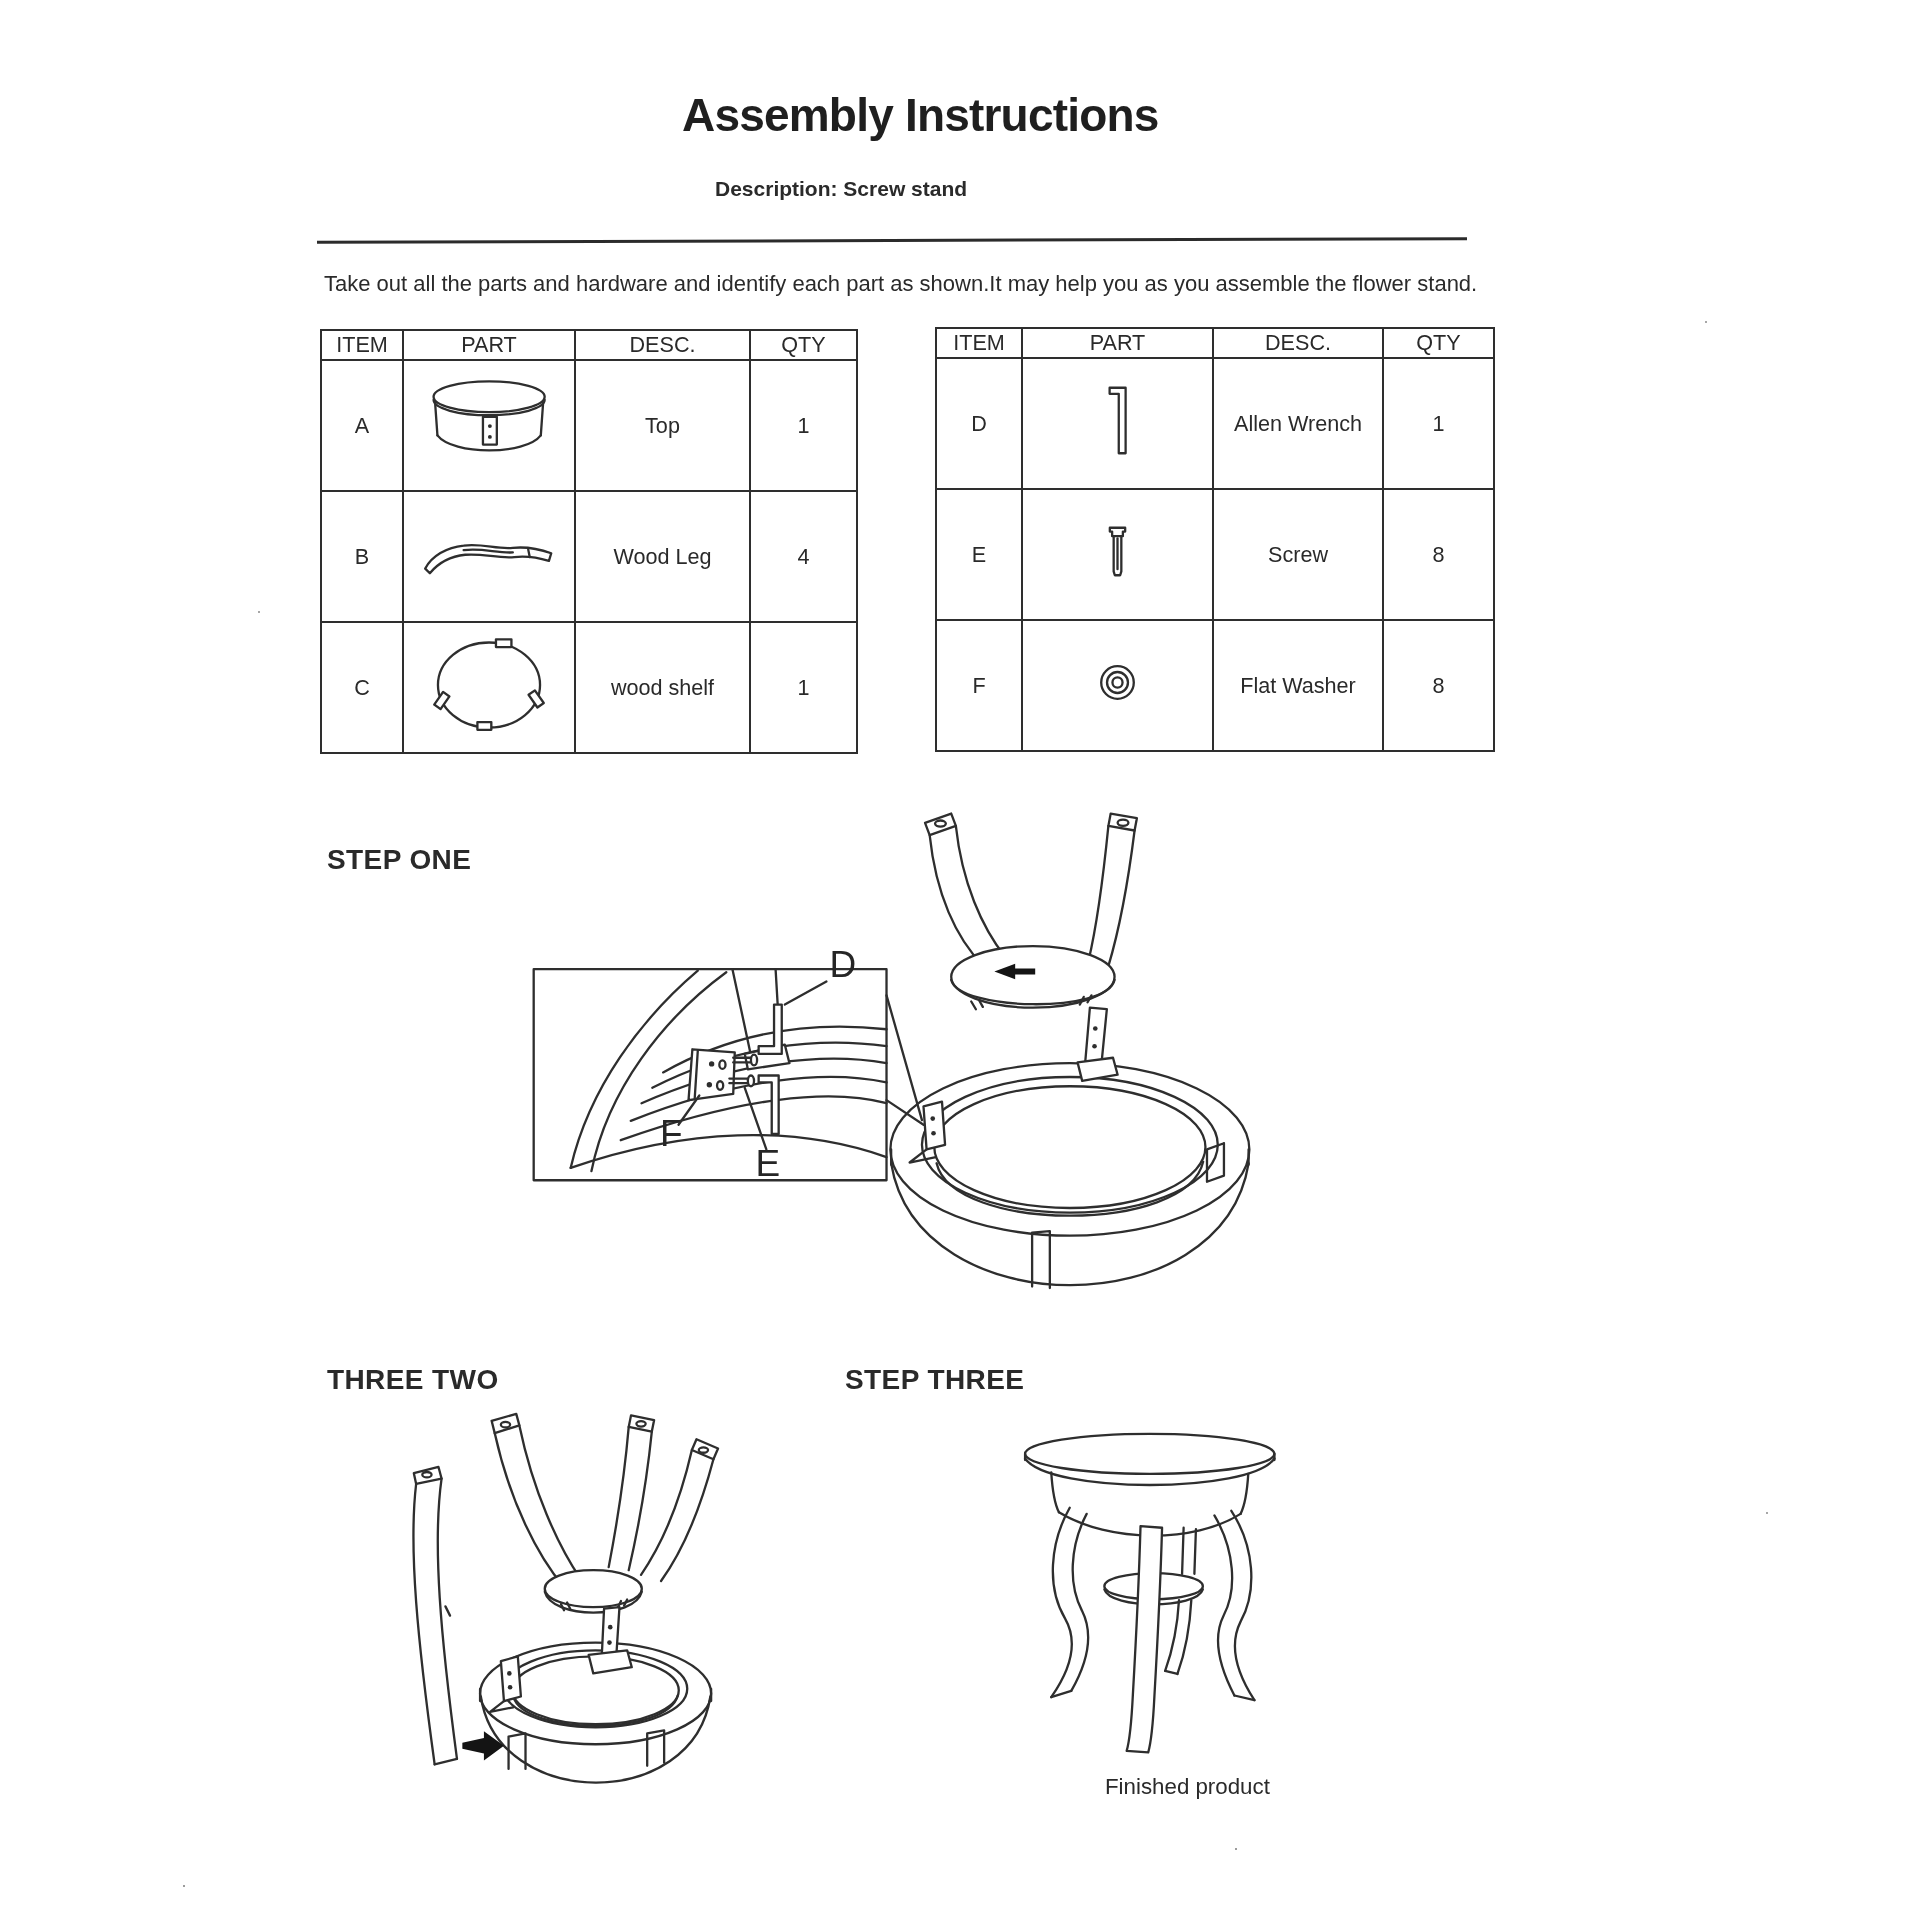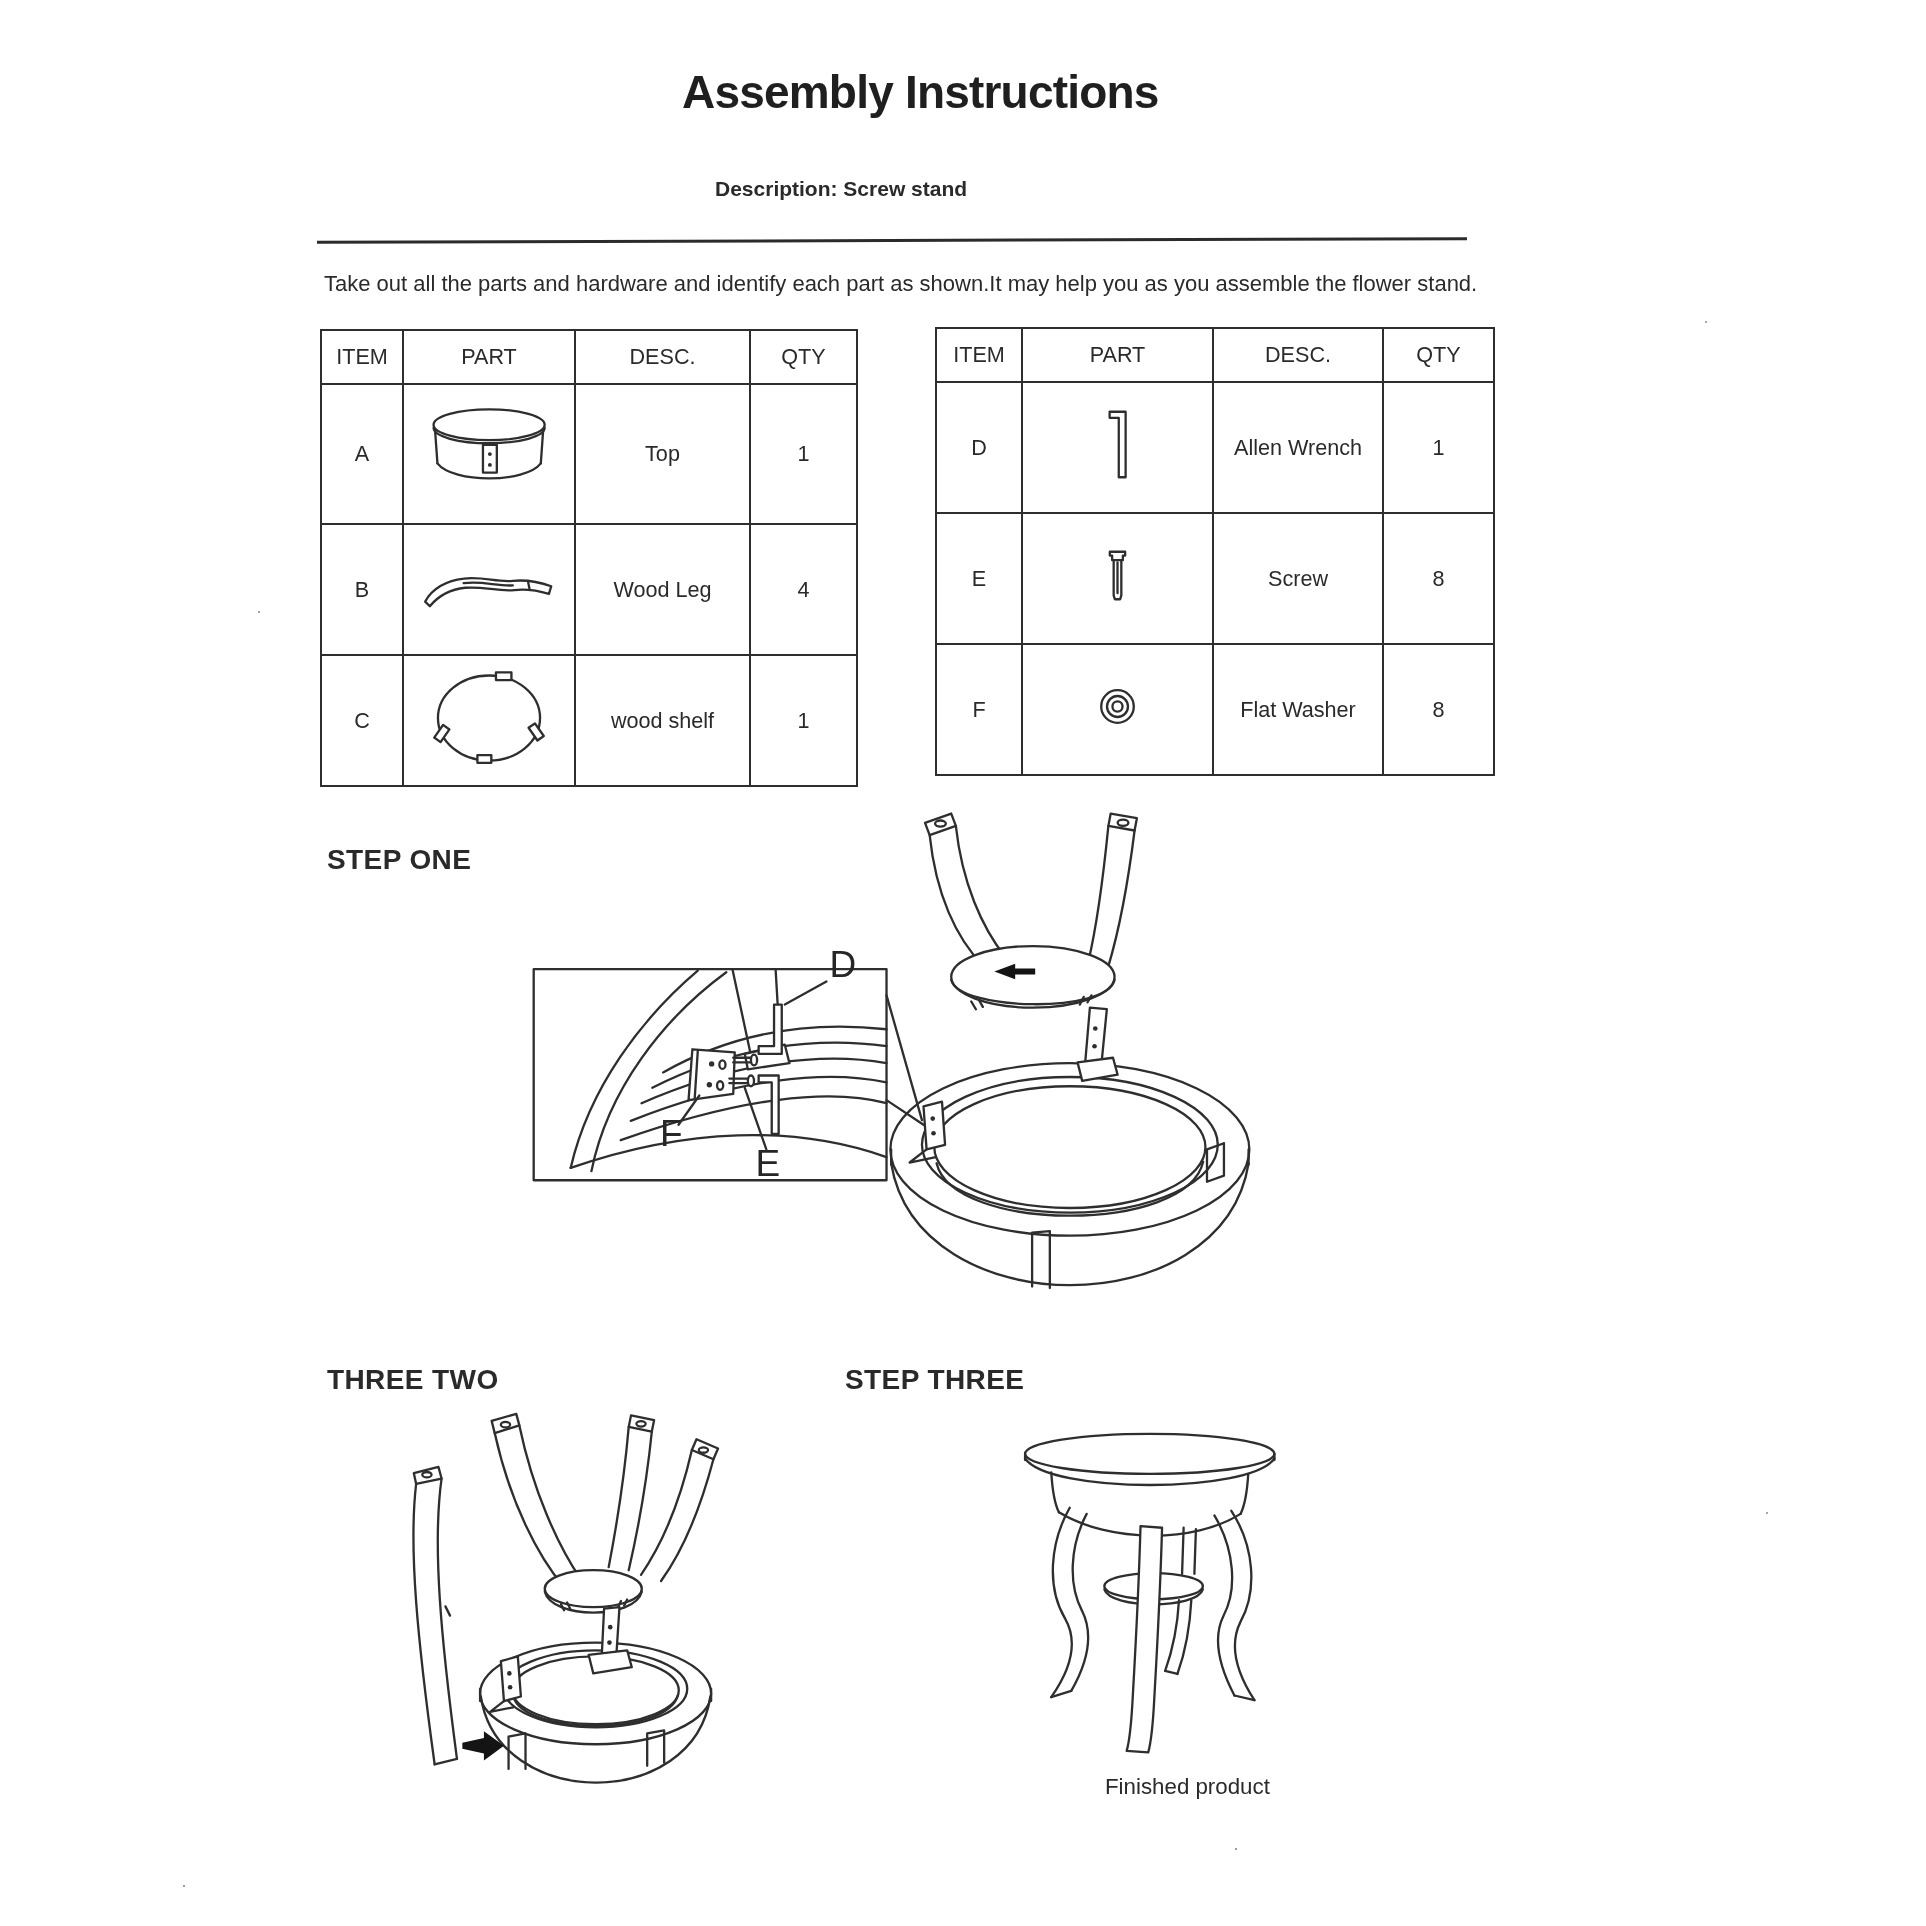--- a/index.html
+++ b/index.html
@@ -1,25 +1,25 @@
 <!DOCTYPE html>
 <html style="font-size:12.3px"><head>
 <meta charset="utf-8">
 <style>
   html,body{margin:0;padding:0;background:#ffffff;}
   body{width:1926px;height:1926px;position:relative;font-family:"Liberation Sans",sans-serif;color:#2a2a2a;}
   .abs{position:absolute;}
-  .title{font-size:46px;font-weight:700;letter-spacing:-0.8px;color:#1f1f1f;white-space:nowrap;}
+  .title{font-size:46px;font-weight:700;letter-spacing:-0.8px;color:#1f1f1f;white-space:nowrap;margin-top:23px;}
   .descline{font-size:21px;font-weight:700;white-space:nowrap;}
   .rule{height:3.1px;background:#2b2b2b;transform:rotate(-0.18deg);}
   .intro{font-size:22px;white-space:nowrap;}
   .steplabel{font-size:28px;font-weight:700;letter-spacing:0.4px;white-space:nowrap;margin-top:12px;}
   .caption{font-size:22.3px;white-space:nowrap;}
   table.parts{border-collapse:collapse;table-layout:fixed;position:absolute;background:#fff;}
-  table.parts th,table.parts td{border:2.3px solid #2e2e2e;text-align:center;vertical-align:middle;font-weight:400;padding:12px;}
+  table.parts th,table.parts td{border:2.3px solid #2e2e2e;text-align:center;vertical-align:middle;font-weight:400;padding:0;}
   table.parts th{font-size:21.6px;height:28px;}
   table.parts td{font-size:21.6px;}
   .rowA{height:131px;}
   .ln{fill:none;stroke:#2e2e2e;stroke-width:3;stroke-linecap:round;stroke-linejoin:round;}
   .lnw{fill:#ffffff;stroke:#2e2e2e;stroke-width:3;stroke-linecap:round;stroke-linejoin:round;}
   .dot{fill:#2e2e2e;stroke:none;}
   .fillblk{fill:#141414;stroke:none;}
   .callout{font:400 48px "Liberation Sans",sans-serif;fill:#262626;}
   .speck{position:absolute;border-radius:50%;background:#8a8a8a;}
   svg.diagram{position:absolute;overflow:visible;}

